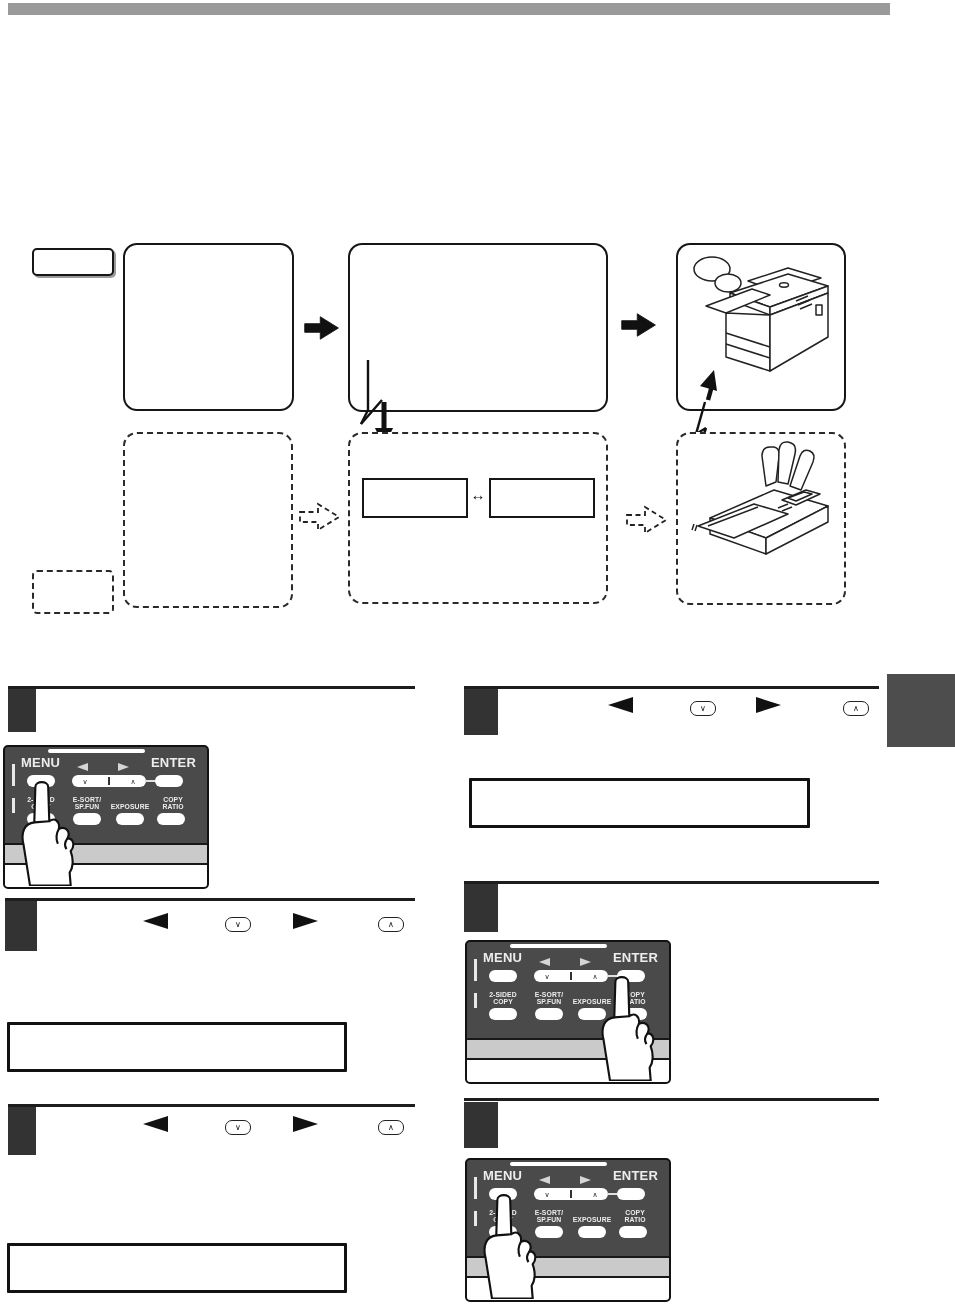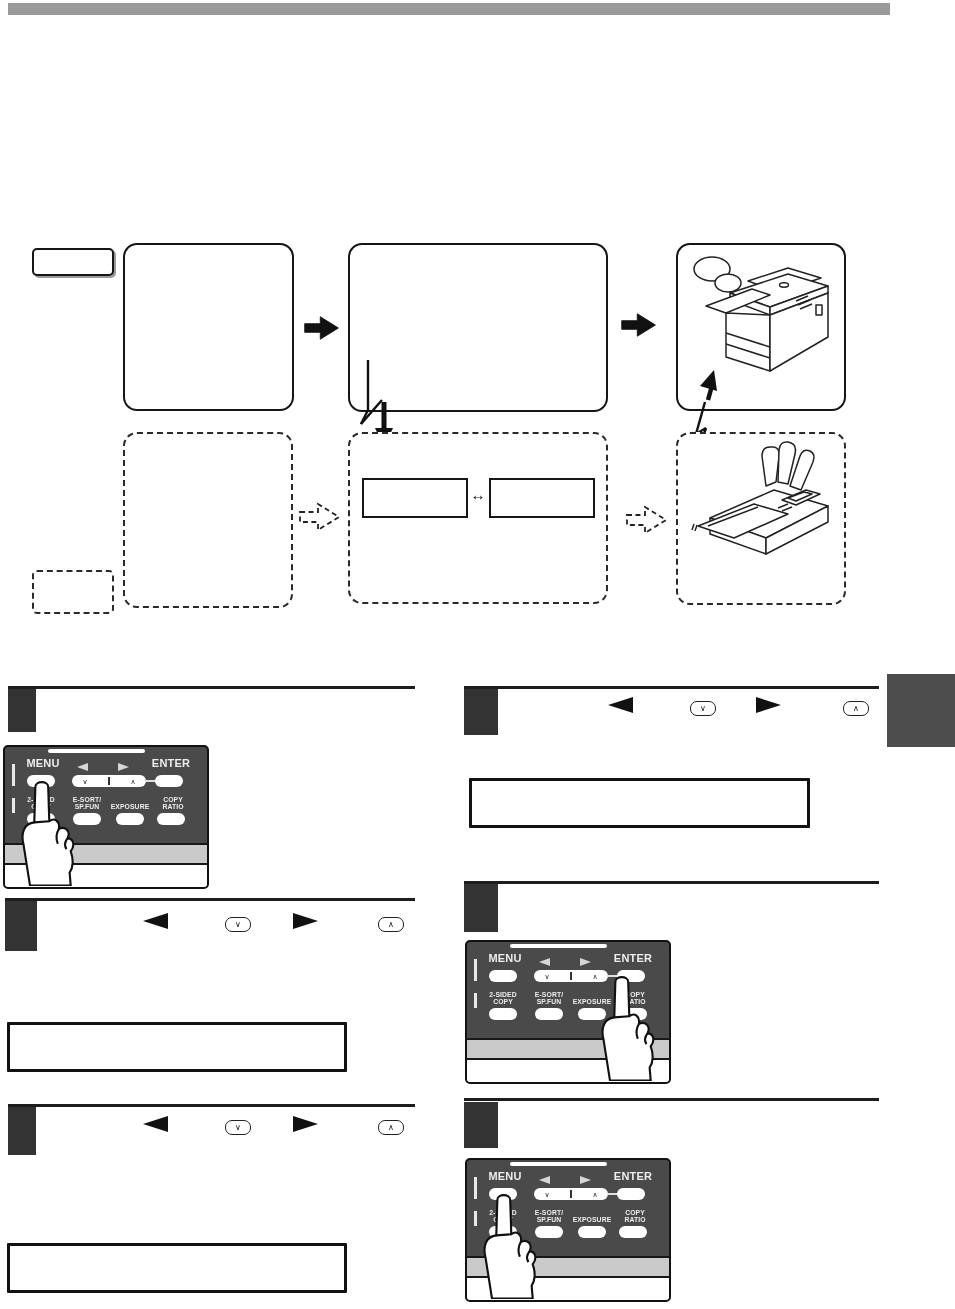--- a/index.html
+++ b/index.html
@@ -30,22 +30,22 @@
            display:flex;align-items:center;justify-content:center;font-size:8px;color:#111;line-height:1;}
 
   
   .lcd{border:3px solid #121212;background:#fff;border-radius:1px;}
 
   
   .panel{width:202px;height:140px;background:#4a4a4a;border:2px solid #121212;border-radius:5px;overflow:hidden;}
   .p-notch{position:absolute;left:43px;top:2px;width:97px;height:4px;background:#fff;border-radius:3px;}
   .p-tick{position:absolute;left:7px;width:3px;background:#e8e8e8;}
   .t1{top:17px;height:22px;} .t2{top:51px;height:15px;}
-  .p-label{position:absolute;top:11px;height:10px;color:#ededed;font-size:11px;font-weight:bold;
-           text-align:center;line-height:10px;letter-spacing:.2px;}
+  .p-label{position:absolute;top:11px;height:10px;color:#ededed;font-size:13px;font-weight:bold;
+           line-height:10px;letter-spacing:.2px;}
   .menu-l{left:16px;width:44px;} .enter-l{left:146px;width:40px;}
   .p-btn{position:absolute;width:28px;height:12px;background:#fff;border-radius:6px;}
   .menu-b{left:22px;top:28px;} .enter-b{left:150px;top:28px;}
   .p-arr{position:absolute;top:16px;width:0;height:0;border-top:4px solid transparent;border-bottom:4px solid transparent;}
   .arr-l{left:72px;border-right:11px solid #d6d6d6;}
   .arr-r{left:113px;border-left:11px solid #d6d6d6;}
   .p-rocker{position:absolute;left:67px;top:28px;width:74px;height:12px;background:#fff;border-radius:6px;
             display:flex;align-items:center;justify-content:space-around;font-size:7px;color:#222;line-height:1;}
   .rk-div{width:1.5px;height:8px;background:#333;}
   .p-conn{position:absolute;left:140px;top:33px;width:11px;height:2px;background:#e0e0e0;}

